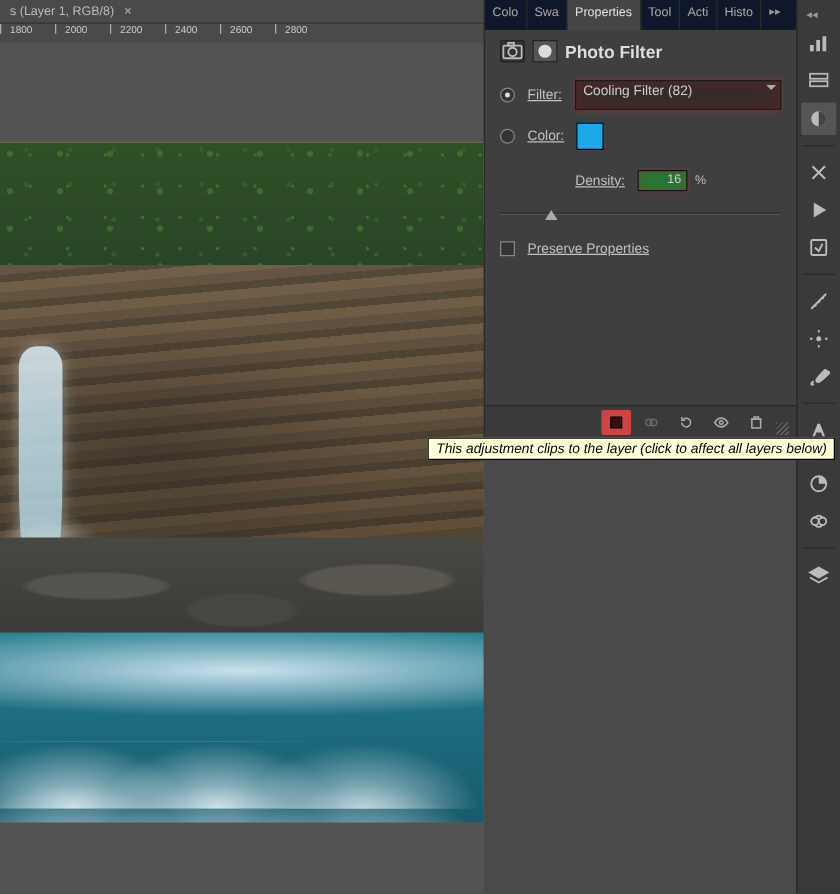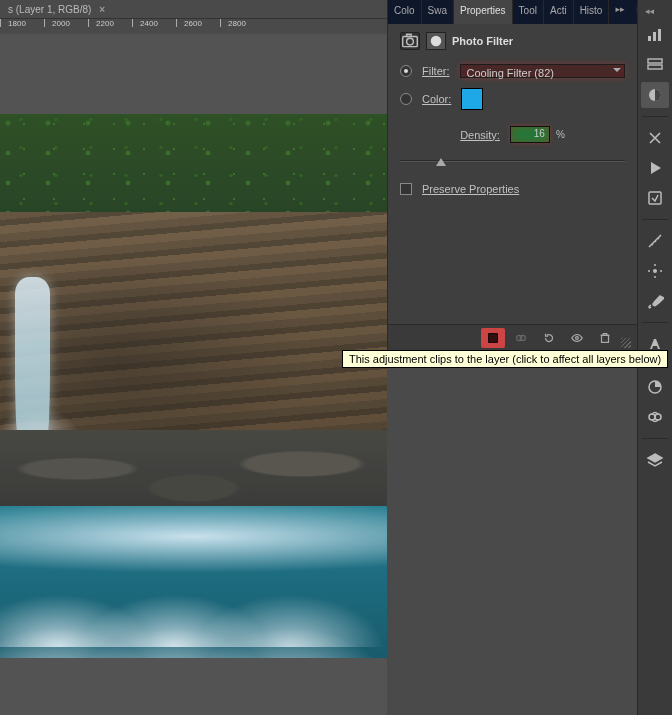--- a/index.html
+++ b/index.html
@@ -143,31 +143,31 @@
 .panel-menu { padding:4px 6px; color:#999; cursor:pointer; }
 .panel-body { padding: 8px 12px; }
 .panel-title-row { display:flex; align-items:center; gap:6px; margin-bottom:14px; }
 .title-icon {
   width:20px;height:18px;background:#333;border:1px solid #222;border-radius:2px;
   display:inline-flex;align-items:center;justify-content:center;font-size:10px;color:#aaa;
 }
 .adj-icon{width:20px;height:18px;background:#555;border:1px solid #222;display:flex;
   align-items:center;justify-content:center;}
 .adj-icon svg{width:14px;height:14px;}
-.panel-title{font-weight:bold;color:#ddd;font-size:11px;}
+.panel-title{font-weight:bold;color:#ddd;font-size:14px;}
 .row { display:flex; align-items:center; gap:10px; margin-bottom:10px; }
 .radio {
   appearance:none;width:12px;height:12px;border-radius:50%;border:1px solid #888;
   background:#333;position:relative;cursor:pointer;
 }
 .radio:checked::after{content:"";position:absolute;left:3px;top:3px;width:4px;height:4px;
   border-radius:50%;background:#ddd;}
 .label{font-size:11px;text-decoration:underline;}
 .dropdown {
-  flex:1;height:14px;background:#2d2d2d;border:1px solid #1c1c1c;color:#ccc;
+  flex:1;height:24px;background:#2d2d2d;border:1px solid #1c1c1c;color:#ccc;
   font-size:11px;padding:2px 20px 2px 6px;position:relative;cursor:pointer;
   box-shadow: inset 0 0 18px rgba(255,0,0,.25), 0 0 6px rgba(255,50,50,.3);
 }
 .dropdown-caret{position:absolute;right:4px;top:4px;border:4px solid transparent;
   border-top-color:#aaa;pointer-events:none;}
 .dd-wrap{position:relative;flex:1;}
 .swatch{width:22px;height:22px;border:1px solid #000;cursor:pointer;}
 .slider-row{margin-top:4px;}
 .value-box{width:40px;height:17px;background:#15803d;border:1px solid #111;color:#ccc;
   text-align:right;padding:1px 4px;font-size:10px;
@@ -189,21 +189,21 @@
 .footer-btn.hl{background:#c44;color:#300;}
 .footer-btn.dim{color:#5a5a5a;}
 .footer-btn svg{width:14px;height:14px;}
 .resize-grip{width:10px;height:10px;align-self:flex-end;margin-bottom:2px;
   background:repeating-linear-gradient(135deg,#666 0 1px,transparent 1px 3px);}
 
 
 .tooltip{
   position:absolute;left:342px;top:350px;
   background:#ffffd8;color:#000;border:1px solid #000;font-size:11px;
-  padding:2px 6px;white-space:nowrap;z-index:50;
+  padding:2px 6px;white-space:nowrap;z-index:50;font-style:italic;
 }
 
 
 .right-bar{position:absolute;right:0;top:0;width:35px;height:715px;
   background:#3a3a3a;border-left:1px solid #272727;display:flex;flex-direction:column;
   align-items:center;padding-top:6px;gap:4px;}
 .tb-btn{width:28px;height:26px;display:flex;align-items:center;justify-content:center;
   color:#bbb;cursor:pointer;border-radius:2px;}
 .tb-btn.active{background:#555;}
 .tb-sep{width:26px;height:1px;background:#2a2a2a;margin:4px 0;}

